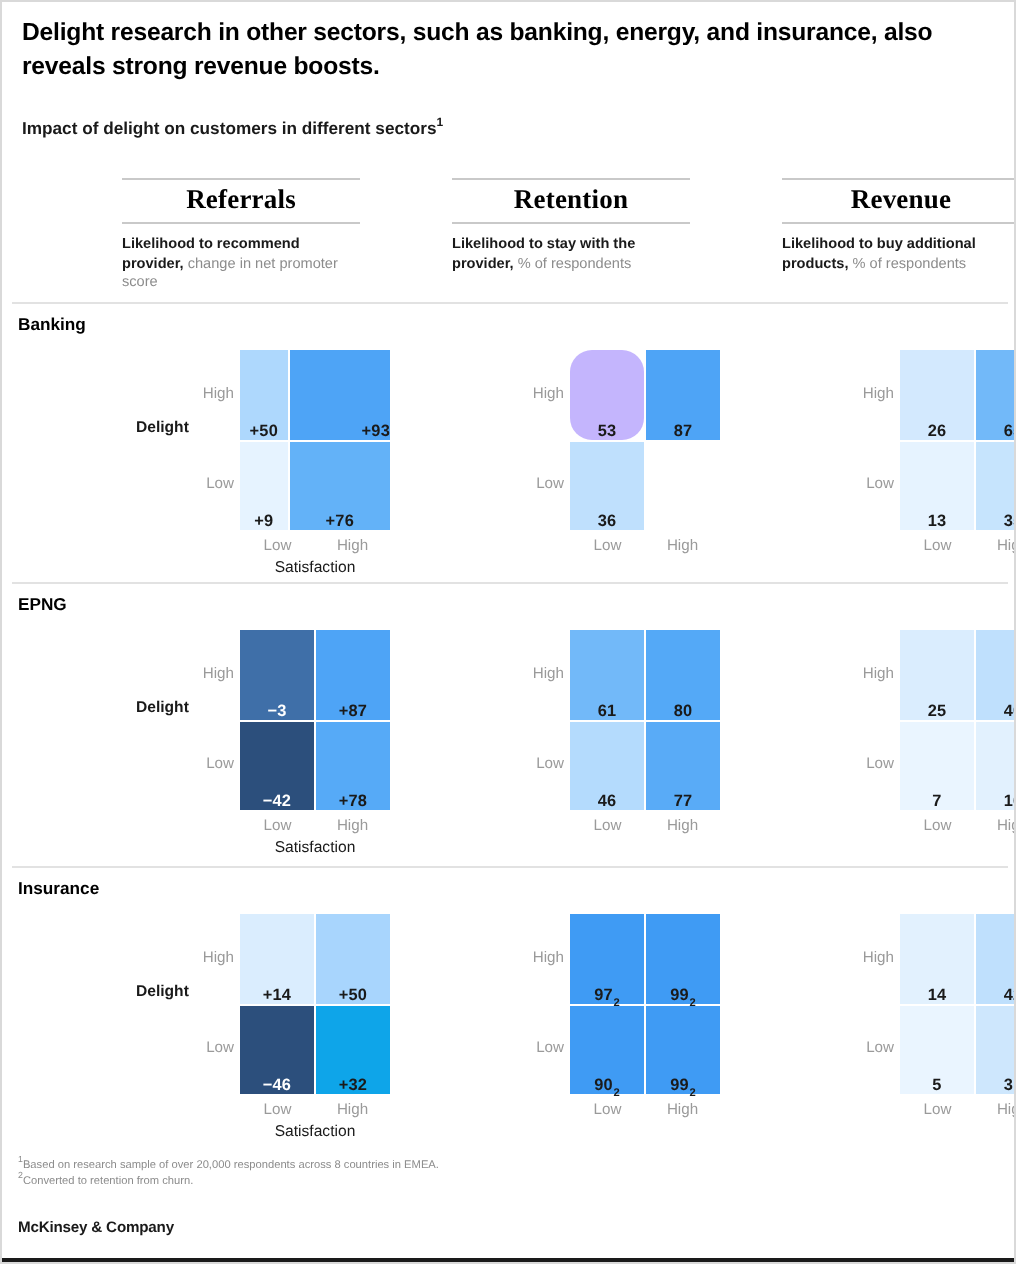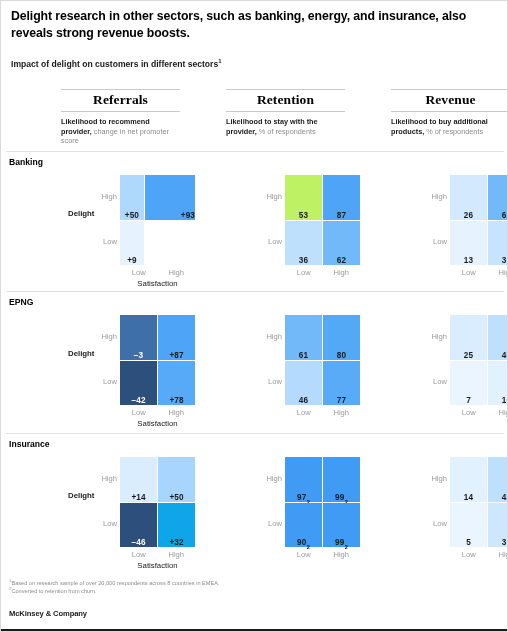--- a/index.html
+++ b/index.html
@@ -272,42 +272,42 @@
           <div class="grid">
             <div class="cell" title="Banking / Referrals / Delight High / Satisfaction Low: +50" style="background: rgb(174, 216, 253); color: rgb(26, 26, 26);">
               <span>+50</span>
             </div>
             <div class="cell" title="Banking / Referrals / Delight High / Satisfaction High: +93" style="background: rgb(78, 164, 246); color: rgb(26, 26, 26); padding-left: 36px;">
               <span>+93</span>
             </div>
             <div class="cell" title="Banking / Referrals / Delight Low / Satisfaction Low: +9" style="background: rgb(230, 243, 255); color: rgb(26, 26, 26);">
               <span>+9</span>
             </div>
+            <div class="cell" title="Banking / Referrals / Delight Low / Satisfaction High: +76" style="background: rgb(99, 178, 248); color: rgb(26, 26, 26);">
+              <span>+76</span>
+            </div>
           </div>
           <div class="xlabs">
             <span>Low</span>
             <span>High</span>
           </div>
           <div class="xaxis-title">Satisfaction</div>
         </div>
         <div class="matrix" style="left: 240px;">
           <div class="ylab high">High</div>
           <div class="ylab low">Low</div>
           <div class="grid">
-            <div class="cell" title="Banking / Retention / Delight High / Satisfaction Low: 53" style="background: #bef264; color: rgb(26, 26, 26);">
+            <div class="cell" title="Banking / Retention / Delight High / Satisfaction Low: 53" style="background: #c4b5fd; color: rgb(26, 26, 26); border-radius: 11px;">
               <span>53</span>
             </div>
             <div class="cell" title="Banking / Retention / Delight High / Satisfaction High: 87" style="background: rgb(78, 164, 246); color: rgb(26, 26, 26);">
               <span>87</span>
             </div>
             <div class="cell" title="Banking / Retention / Delight Low / Satisfaction Low: 36" style="background: rgb(191, 224, 253); color: rgb(26, 26, 26);">
               <span>36</span>
-            </div>
-            <div class="cell" title="Banking / Retention / Delight Low / Satisfaction High: 62" style="background: rgb(114, 185, 249); color: rgb(26, 26, 26);">
-              <span>62</span>
             </div>
           </div>
           <div class="xlabs">
             <span>Low</span>
             <span>High</span>
           </div>
         </div>
         <div class="matrix" style="left: 405px;">
           <div class="ylab high">High</div>
           <div class="ylab low">Low</div>

